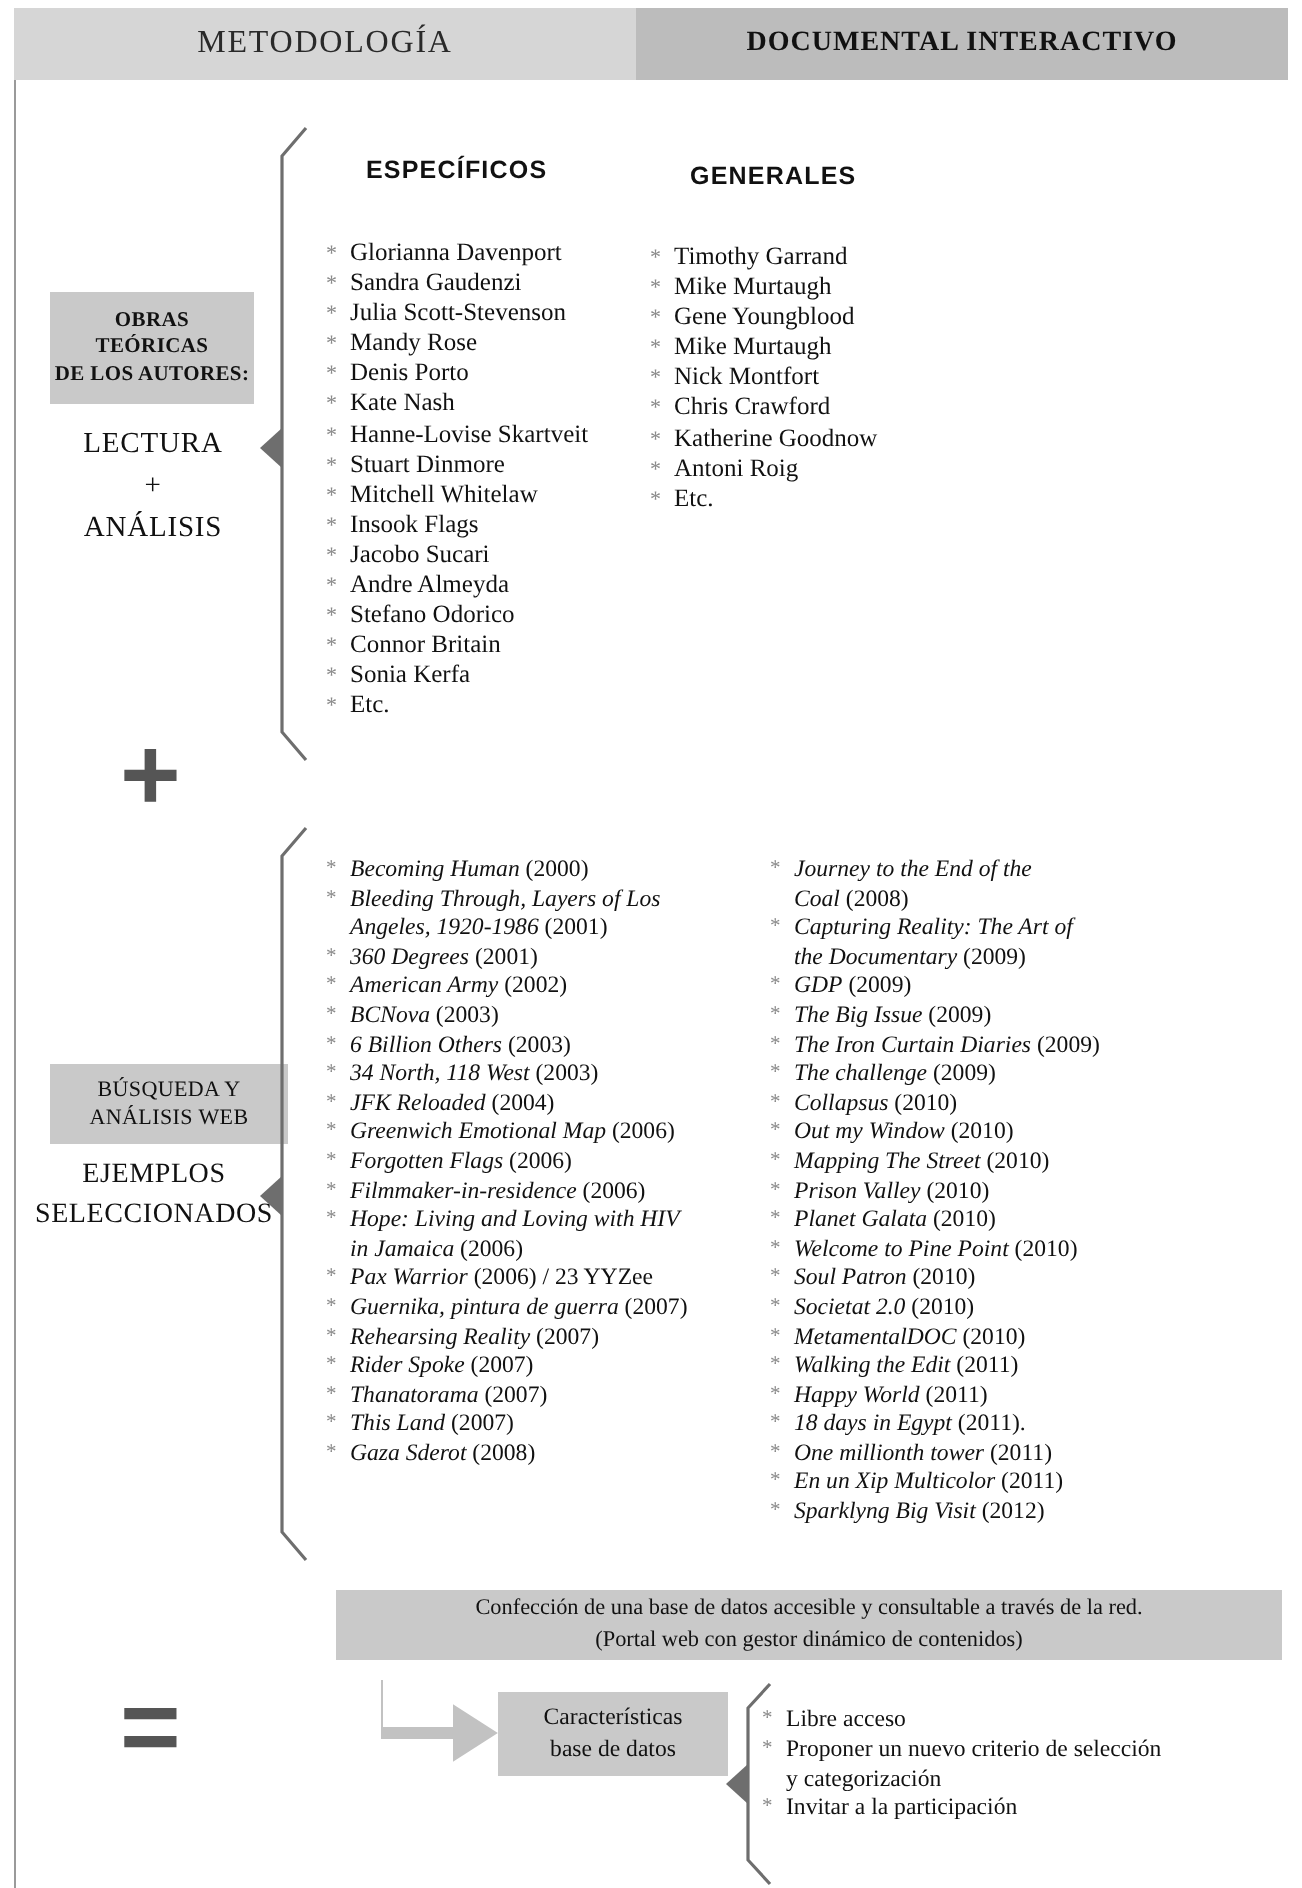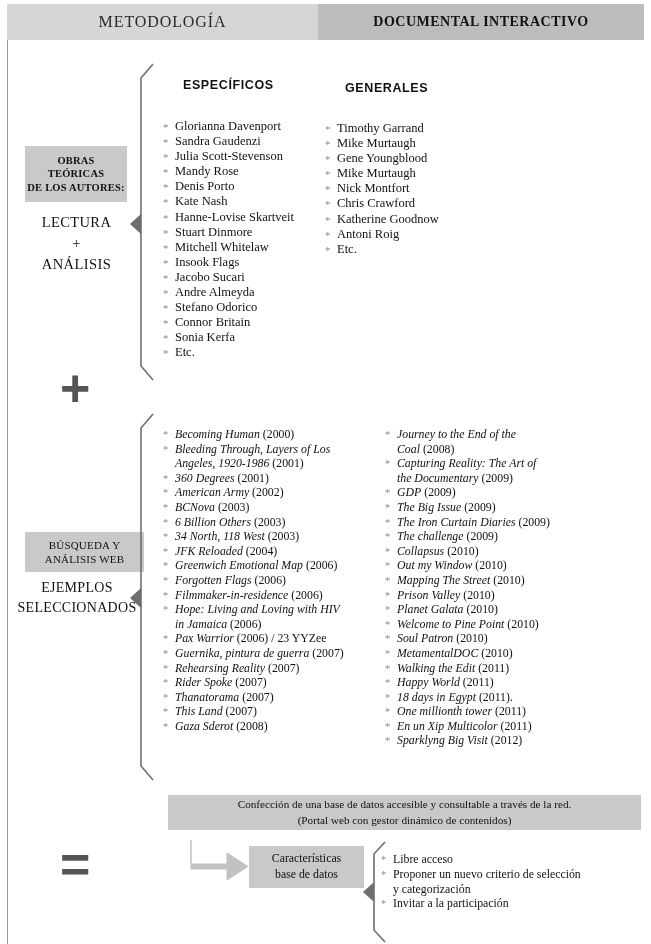--- a/index.html
+++ b/index.html
@@ -390,20 +390,21 @@
     <li><span style="white-space: pre-line;">The Big Issue</span><span class="yr"> (2009)</span></li>
     <li><span style="white-space: pre-line;">The Iron Curtain Diaries</span><span class="yr"> (2009)</span></li>
     <li><span style="white-space: pre-line;">The challenge</span><span class="yr"> (2009)</span></li>
     <li><span style="white-space: pre-line;">Collapsus</span><span class="yr"> (2010)</span></li>
     <li><span style="white-space: pre-line;">Out my Window</span><span class="yr"> (2010)</span></li>
     <li><span style="white-space: pre-line; margin-top: 14px;">Mapping The Street</span><span class="yr"> (2010)</span></li>
     <li><span style="white-space: pre-line;">Prison Valley</span><span class="yr"> (2010)</span></li>
     <li><span style="white-space: pre-line;">Planet Galata</span><span class="yr"> (2010)</span></li>
     <li><span style="white-space: pre-line;">Welcome to Pine Point</span><span class="yr"> (2010)</span></li>
     <li><span style="white-space: pre-line;">Soul Patron</span><span class="yr"> (2010)</span></li>
+    <li><span style="white-space: pre-line;">Societat  2.0</span><span class="yr"> (2010)</span></li>
     <li><span style="white-space: pre-line;">MetamentalDOC</span><span class="yr"> (2010)</span></li>
     <li><span style="white-space: pre-line;">Walking the Edit</span><span class="yr"> (2011)</span></li>
     <li><span style="white-space: pre-line;">Happy World</span><span class="yr"> (2011)</span></li>
     <li><span style="white-space: pre-line;">18 days in Egypt</span><span class="yr"> (2011).</span></li>
     <li><span style="white-space: pre-line;">One millionth tower</span><span class="yr"> (2011)</span></li>
     <li><span style="white-space: pre-line;">En un Xip  Multicolor</span><span class="yr"> (2011)</span></li>
     <li><span style="white-space: pre-line;">Sparklyng Big Visit</span><span class="yr"> (2012)</span></li>
   </ul>
 
 <div class="bottom-banner">

